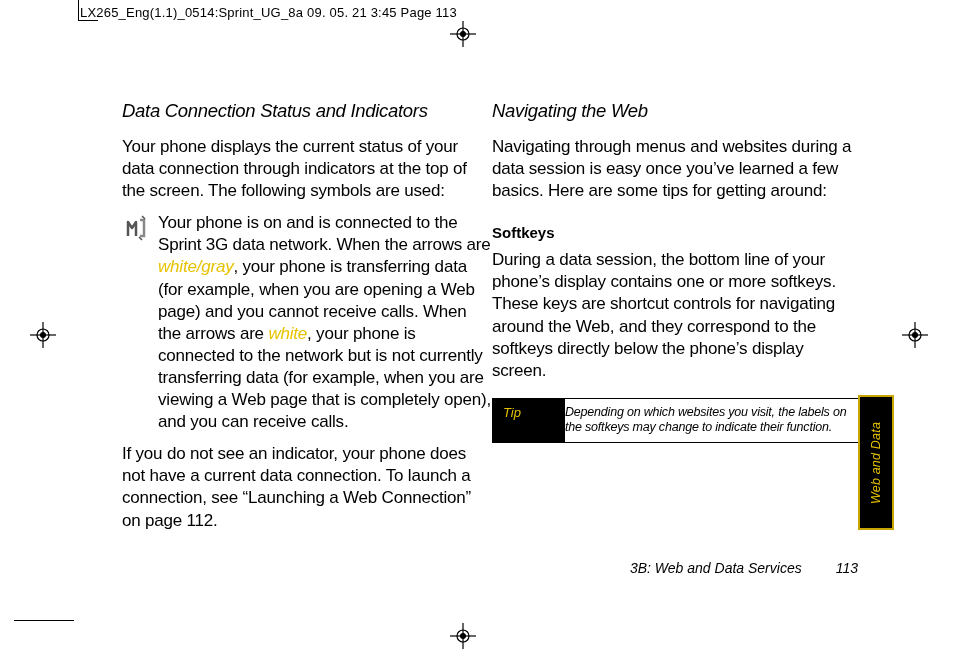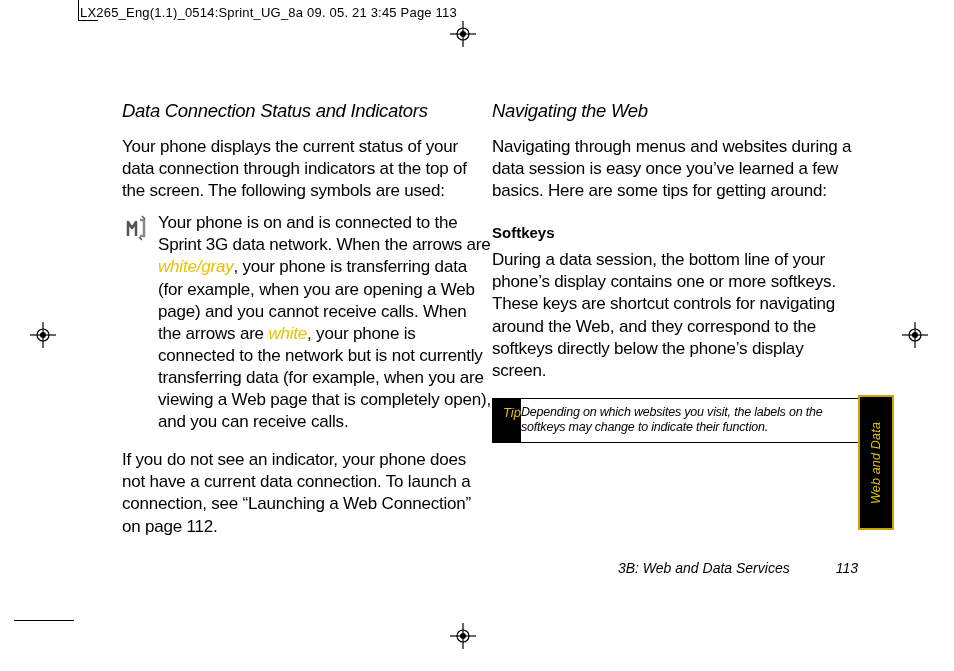--- a/index.html
+++ b/index.html
@@ -72,21 +72,21 @@
     }
     .body-text {
       font-size: 17px;
       line-height: 1.3;
       margin-bottom: 10px;
       letter-spacing: -0.2px;
     }
     .icon-row {
       display: flex;
       gap: 8px;
-      margin-bottom: 16px;
+      margin-bottom: 10px;
       align-items: flex-start;
     }
     .icon-box {
       flex-shrink: 0;
       width: 28px;
       margin-top: 2px;
     }
     .icon-row .body-text { margin-bottom: 0; }
     .yellow-inline {
       color: #e6c200;
@@ -103,21 +103,21 @@
       display: flex;
       margin-top: 16px;
     }
     .tip-label {
       background: #000;
       color: #e6c200;
       font-style: italic;
       font-size: 13px;
       padding: 6px 12px 6px 10px;
       flex-shrink: 0;
-      width: 28px;
+      width: 72px;
     }
     .tip-text {
       font-style: italic;
       font-size: 12.5px;
       padding: 6px 0;
       line-height: 1.25;
       letter-spacing: -0.2px;
     }
     .side-tab {
       position: absolute;
@@ -139,21 +139,21 @@
       white-space: nowrap;
       letter-spacing: 0.2px;
     }
     .footer {
       position: absolute;
       bottom: 95px;
       right: 96px;
       font-style: italic;
       font-size: 14px;
       display: flex;
-      gap: 46px;
+      gap: 34px;
     }
     .page-num {
       font-style: italic;
     }
   </style>
 </head>
 <body>
 
 <div class="print-header">LX265_Eng(1.1)_0514:Sprint_UG_8a  09. 05. 21    3:45  Page 113</div>
 

